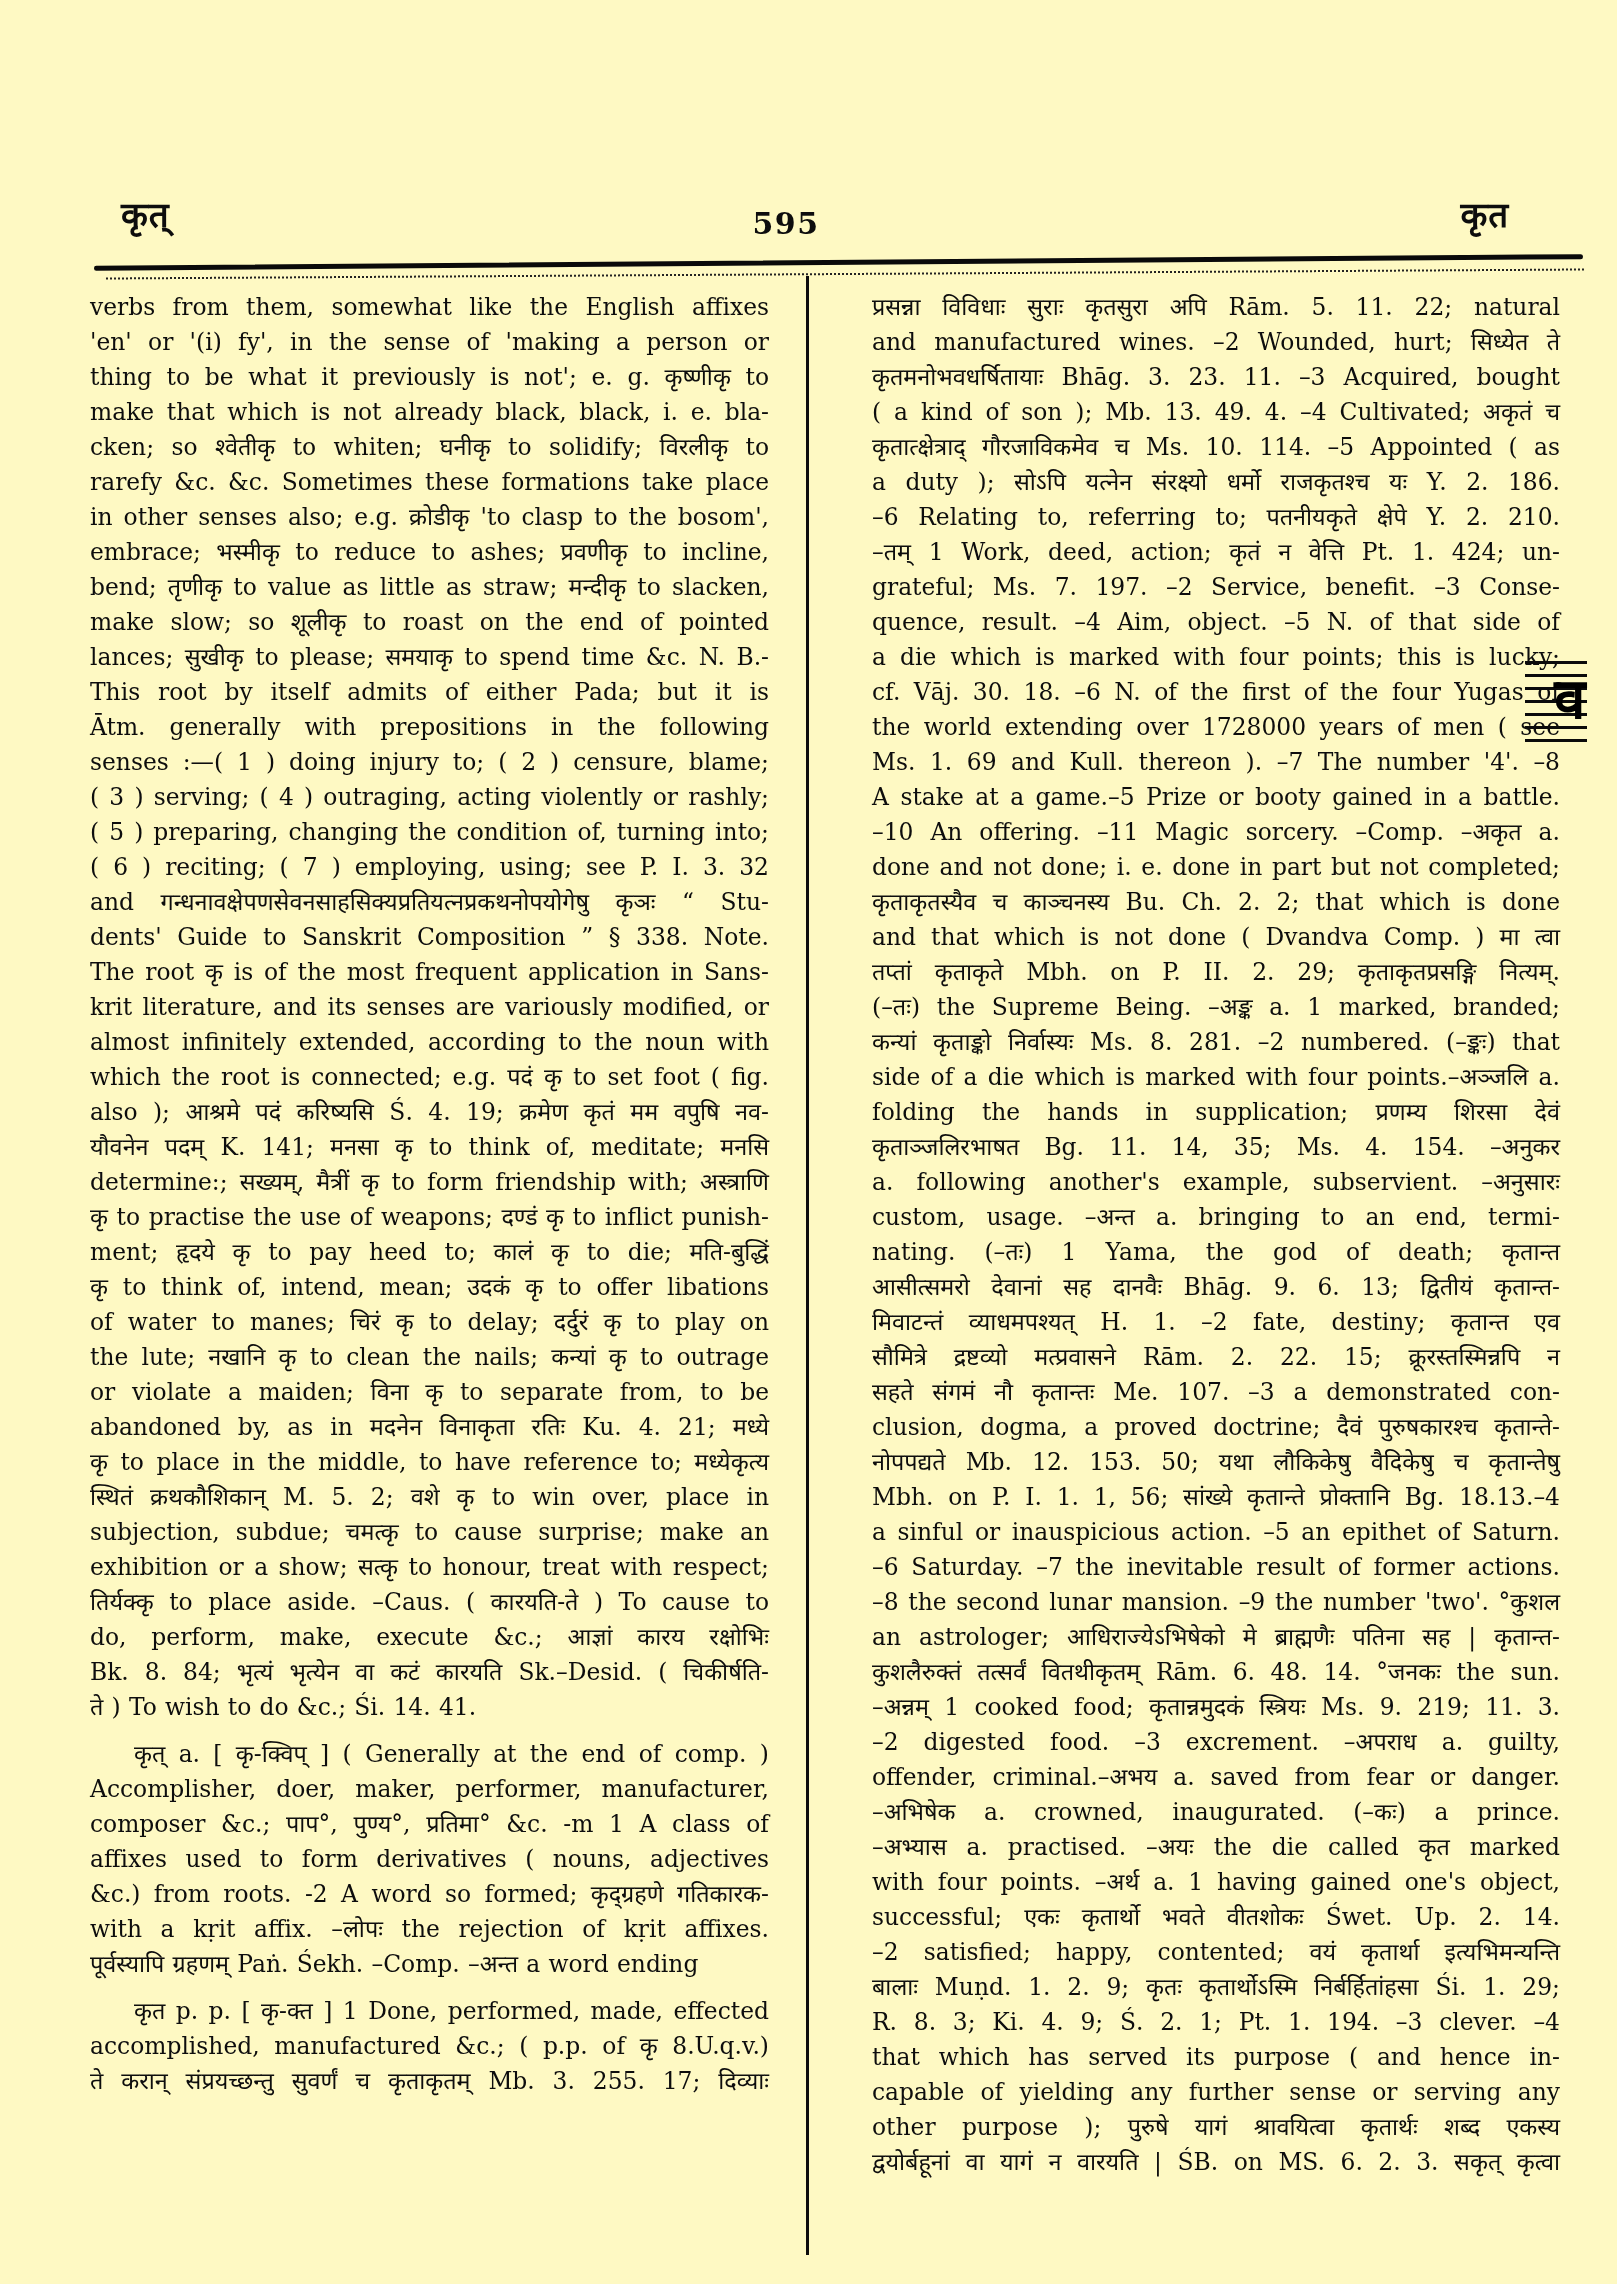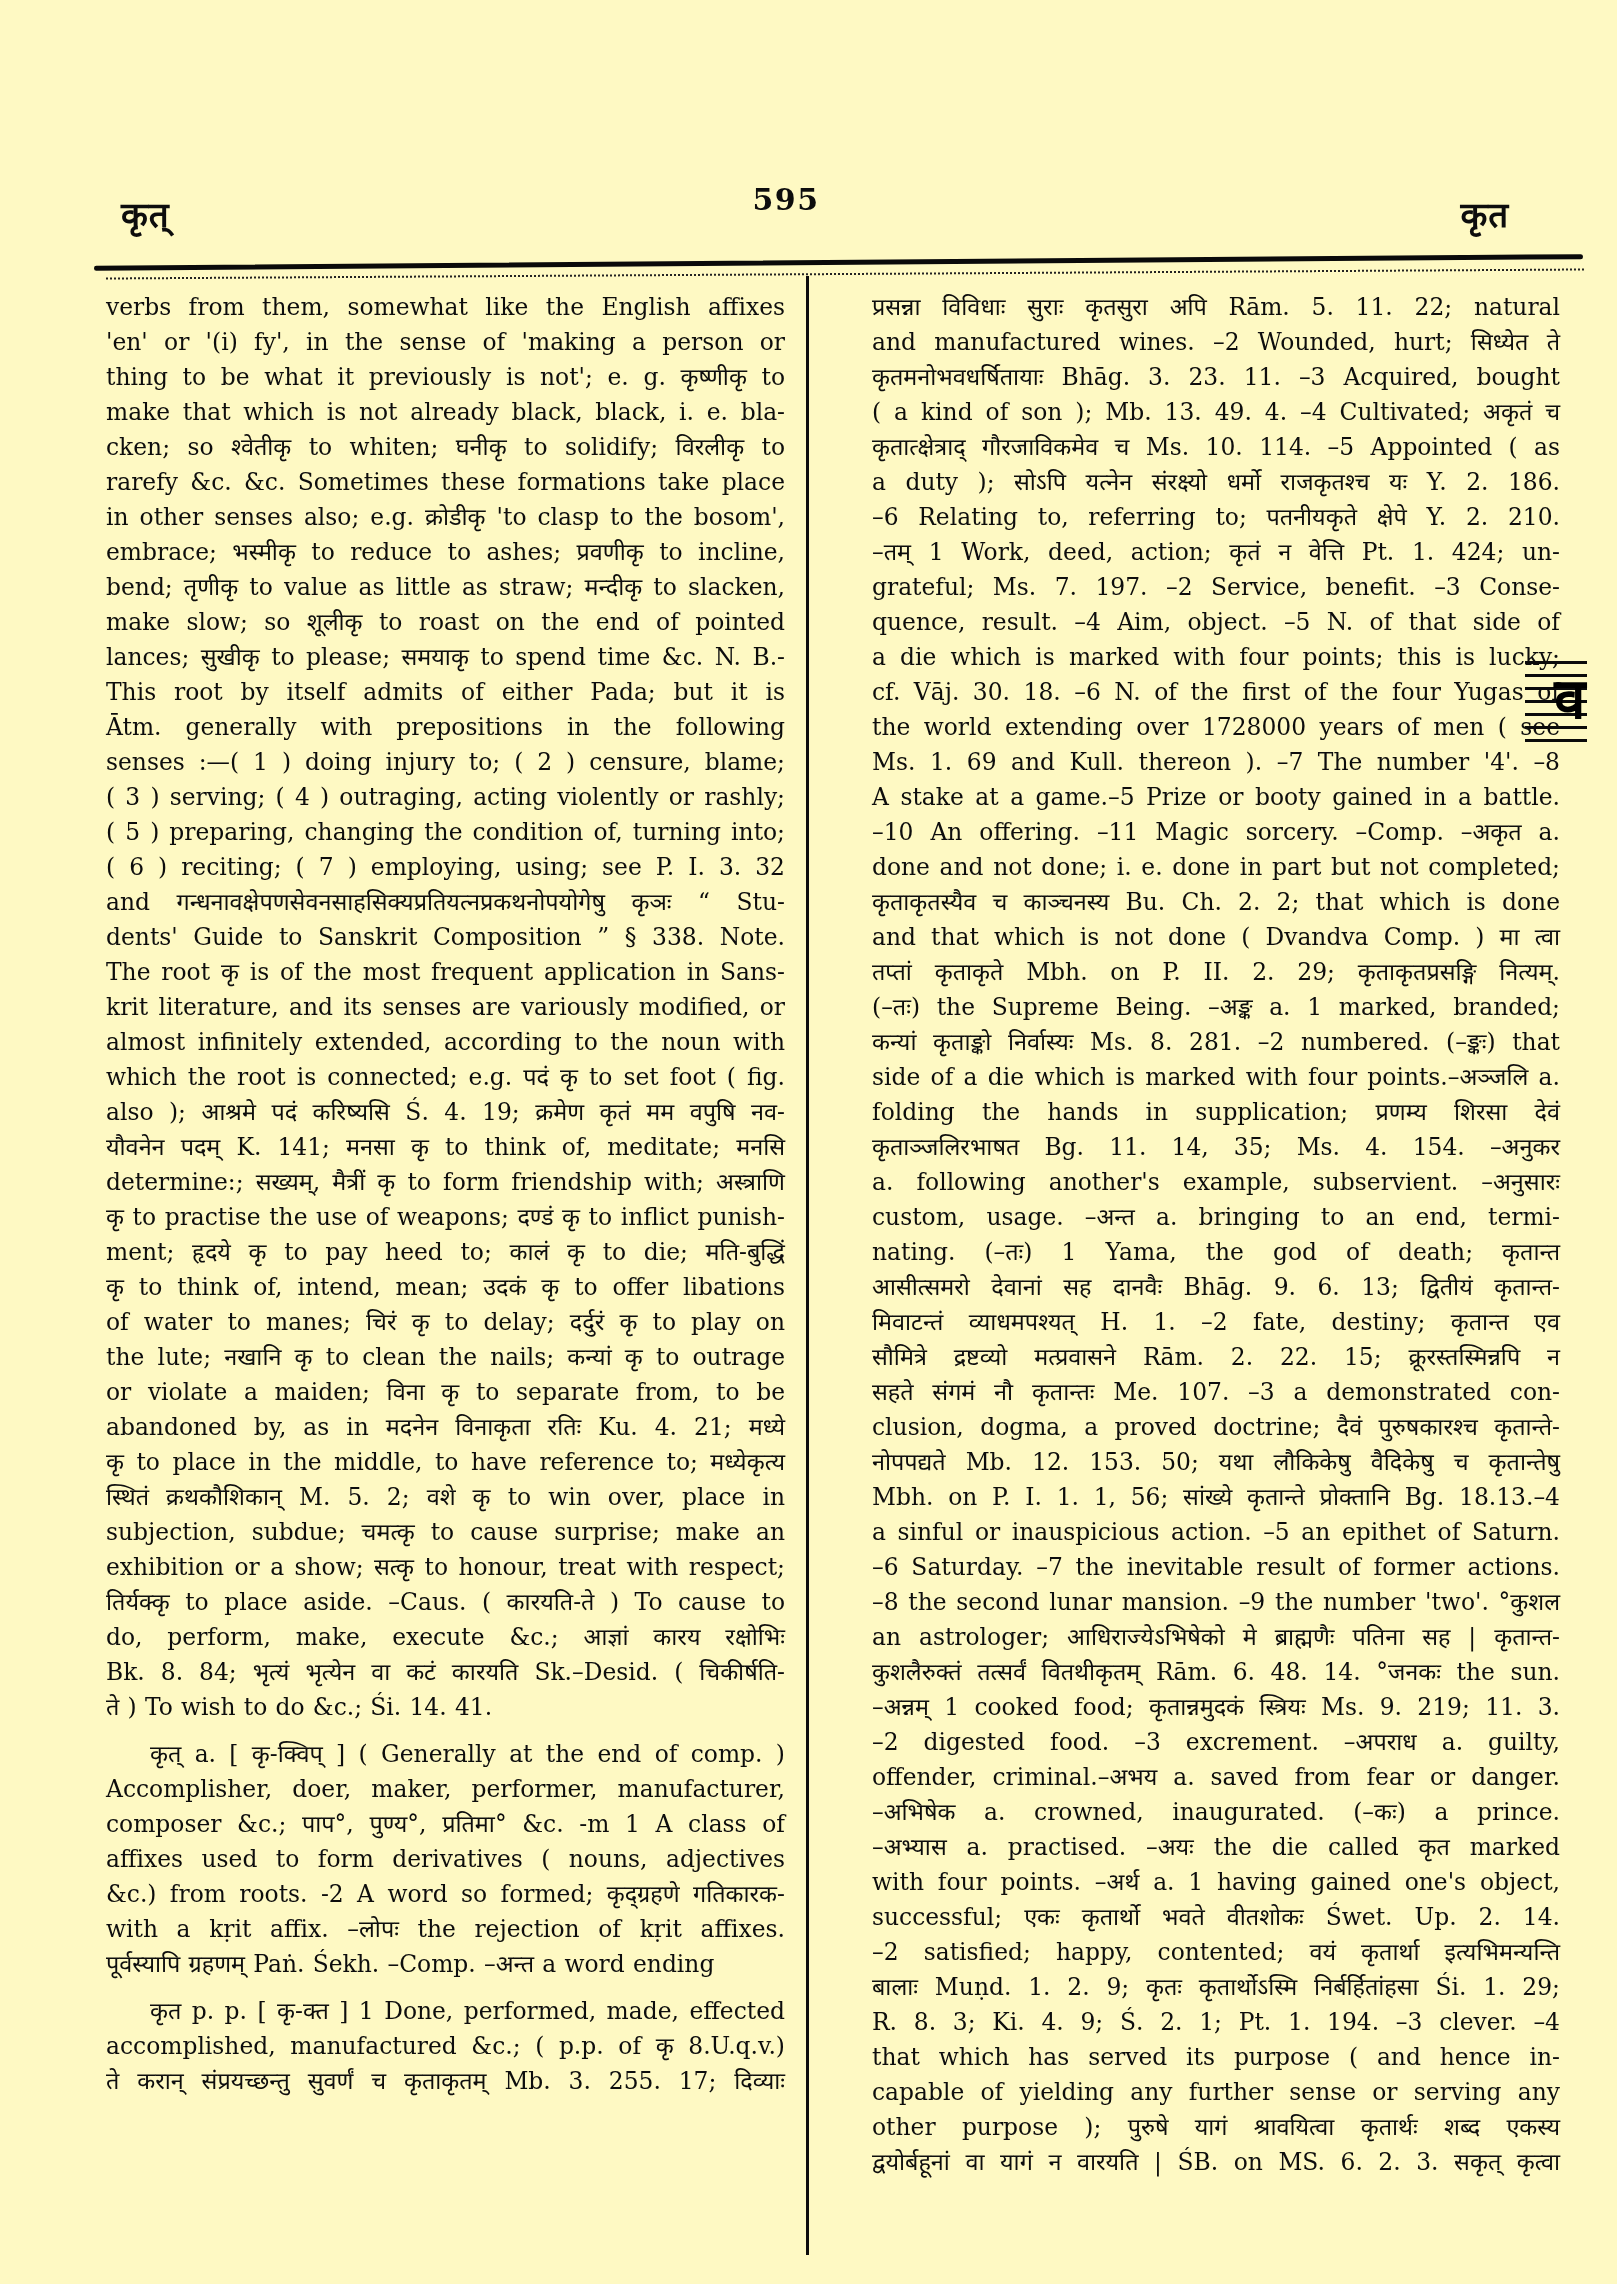--- a/index.html
+++ b/index.html
@@ -21,21 +21,21 @@
     position: absolute;
     top: 190px;
     font-size: 35px;
     font-weight: bold;
     letter-spacing: 0.8px;
   }
   .head-left  { left: 121px; }
   .head-right { right: 108px; }
   .page-number {
     position: absolute;
-    top: 182px;
+    top: 206px;
     left: 0; right: 45px;
     text-align: center;
     font-size: 30px;
     font-weight: bold;
     letter-spacing: 1.5px;
   }
   .rule-main {
     position: absolute;
     left: 94px;
     top: 260px;
@@ -52,21 +52,21 @@
     width: 1478px;
     height: 0;
     border-top: 2.3px dotted #222;
     transform: rotate(-0.35deg);
   }
   
   .column {
     position: absolute;
     top: 290px;
   }
-  .col-left  { left: 106px;  width: 679px; }
+  .col-left  { left: 90px;  width: 679px; }
   .col-right { left: 872px; width: 688px; }
   .col-divider {
     position: absolute;
     left: 806px;
     top: 276px;
     width: 3px;
     height: 1979px;
     background: #0c0c0c;
   }
   .para + .para { margin-top: 12px; }

